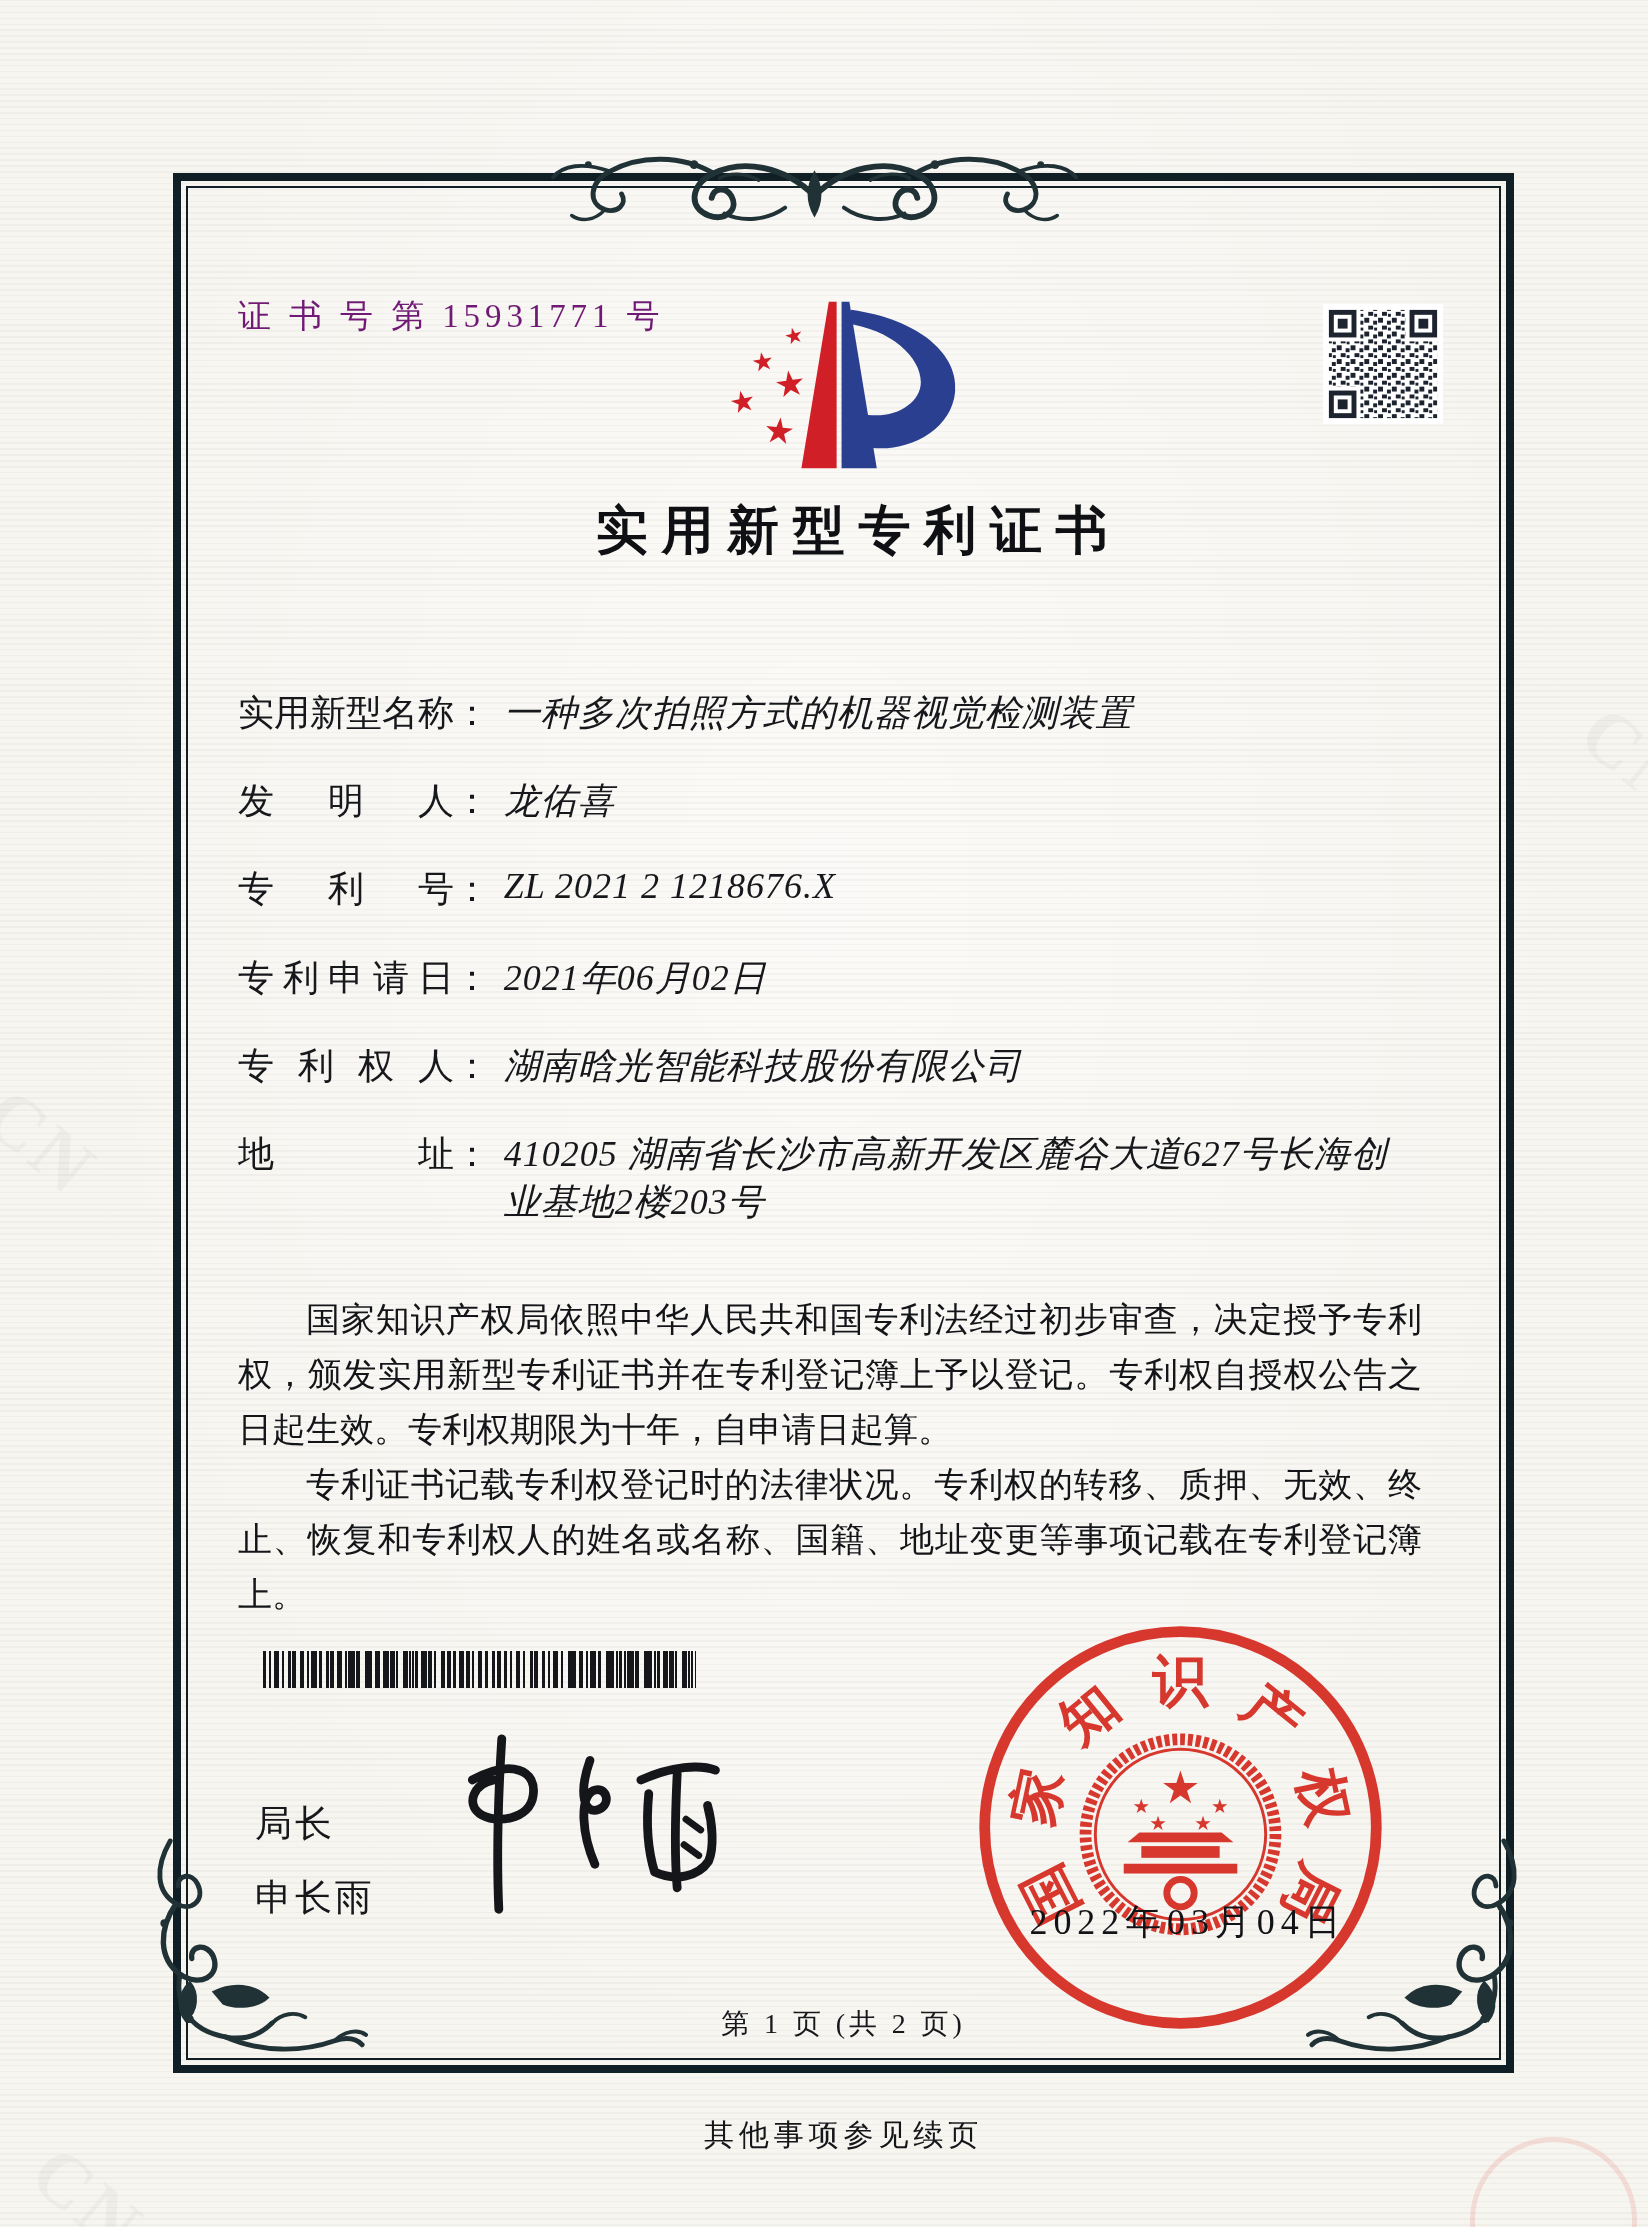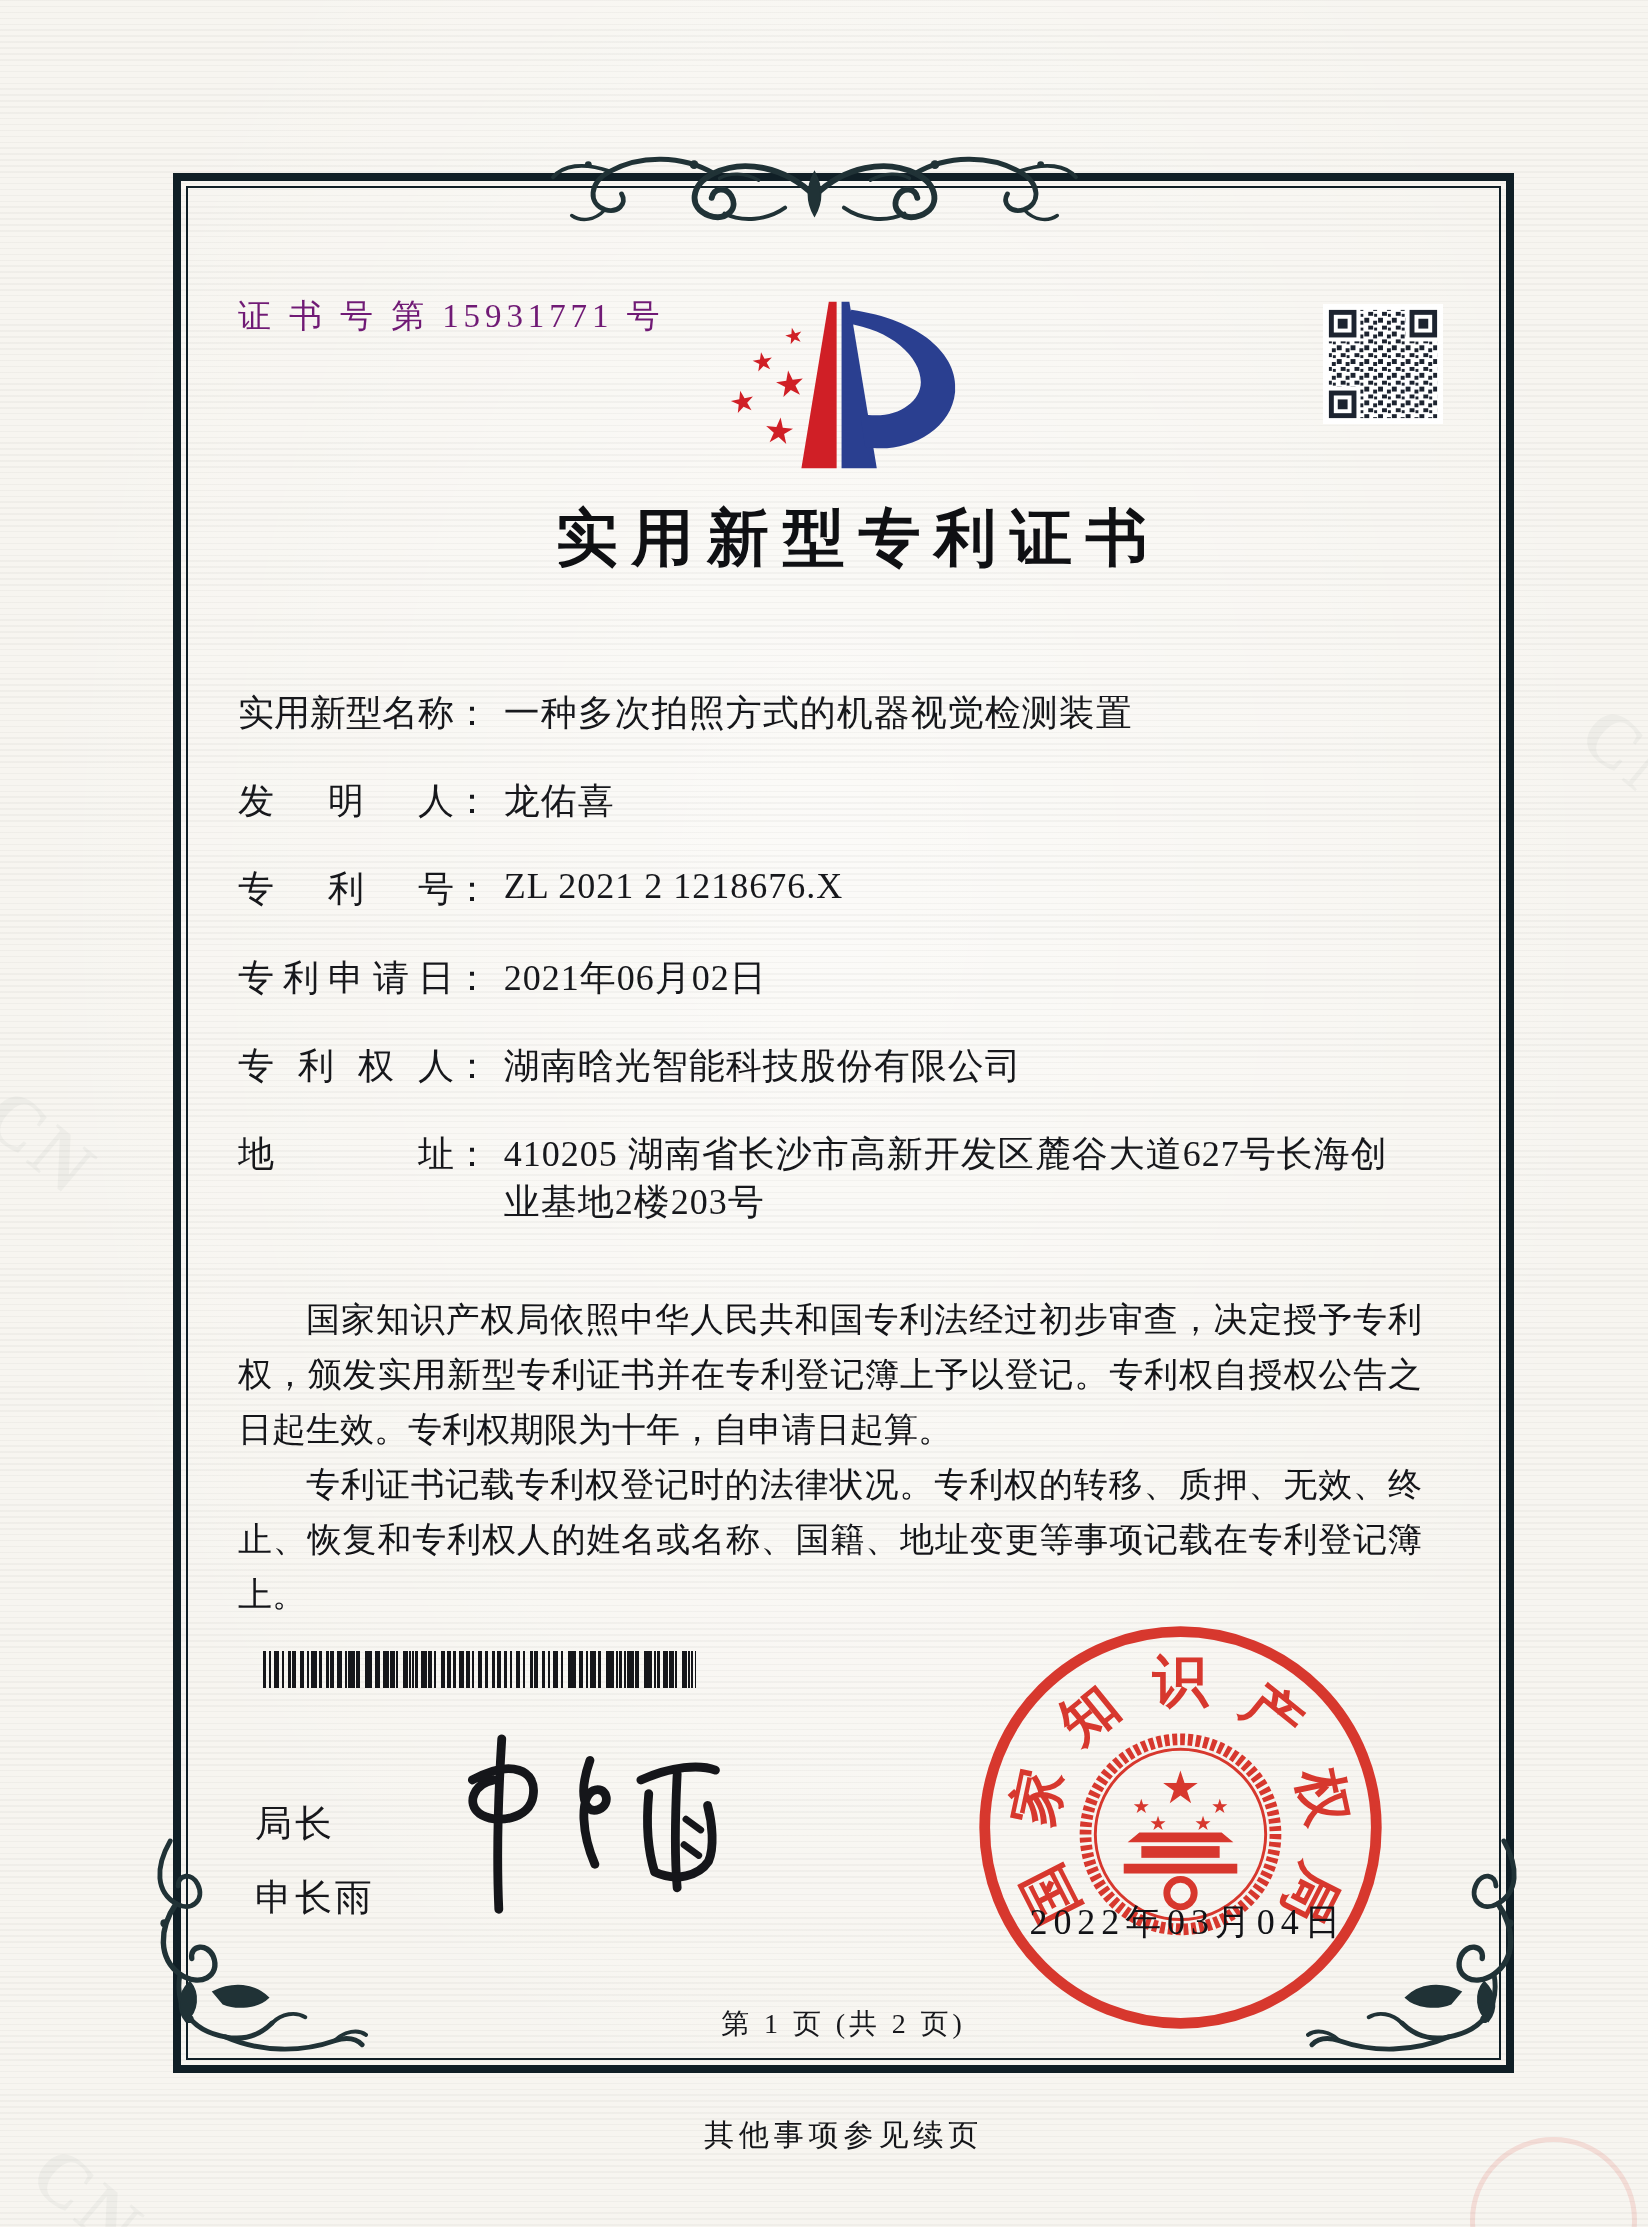--- a/index.html
+++ b/index.html
@@ -33,31 +33,31 @@
   .orn-br{ left:1306px; top:1835px; width:235px; height:245px; transform:scaleX(-1); }
   
   .cert-number{
     position:absolute; left:238px; top:294px;
     font-size:33px; letter-spacing:4.9px; color:#701a75;
   }
   .logo{ position:absolute; left:727px; top:294px; width:233px; height:188px; }
   .qr{ position:absolute; left:1323px; top:304px; width:120px; height:120px; }
   .title{
     position:absolute; left:173px; top:496px; width:1341px;
-    text-align:center; font-size:62px; font-weight:bold;
+    text-align:center; font-size:52px; font-weight:bold;
     letter-spacing:13.7px; padding-left:30px; box-sizing:border-box; color:#0f1013;
   }
   
   .field-row{ position:absolute; left:238px; font-size:36px; white-space:nowrap; }
   .flabel{
     display:inline-block; width:216px; text-align:justify; text-align-last:justify;
     vertical-align:top;
   }
   .fcolon{ display:inline-block; vertical-align:top; }
-  .fvalue{ display:inline-block; margin-left:13.7px; vertical-align:top; letter-spacing:1px; }
+  .fvalue{ display:inline-block; margin-left:13.7px; vertical-align:top; letter-spacing:1px;font-style:italic; }
   .row-addr .fvalue{ white-space:normal; width:916px; line-height:1.34; }
   .grant-pub{ position:absolute; left:576px; top:0; }
   
   .body-text{
     position:absolute; left:238px; top:1292px; width:1184px;
     font-size:34px; line-height:55px; text-align:justify; color:#141519;
   }
   .body-text p{ margin:0; text-indent:2em; }
   
   .barcode{

